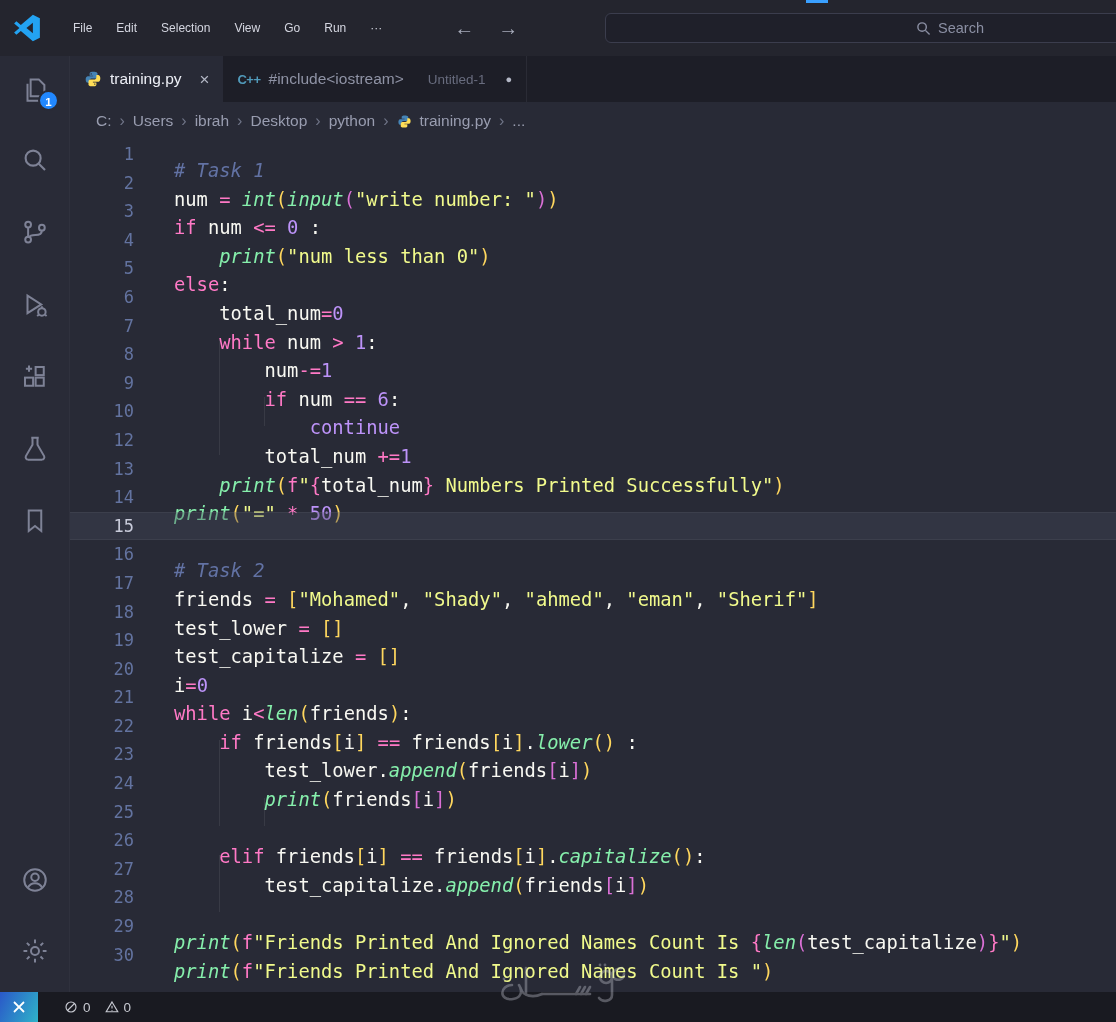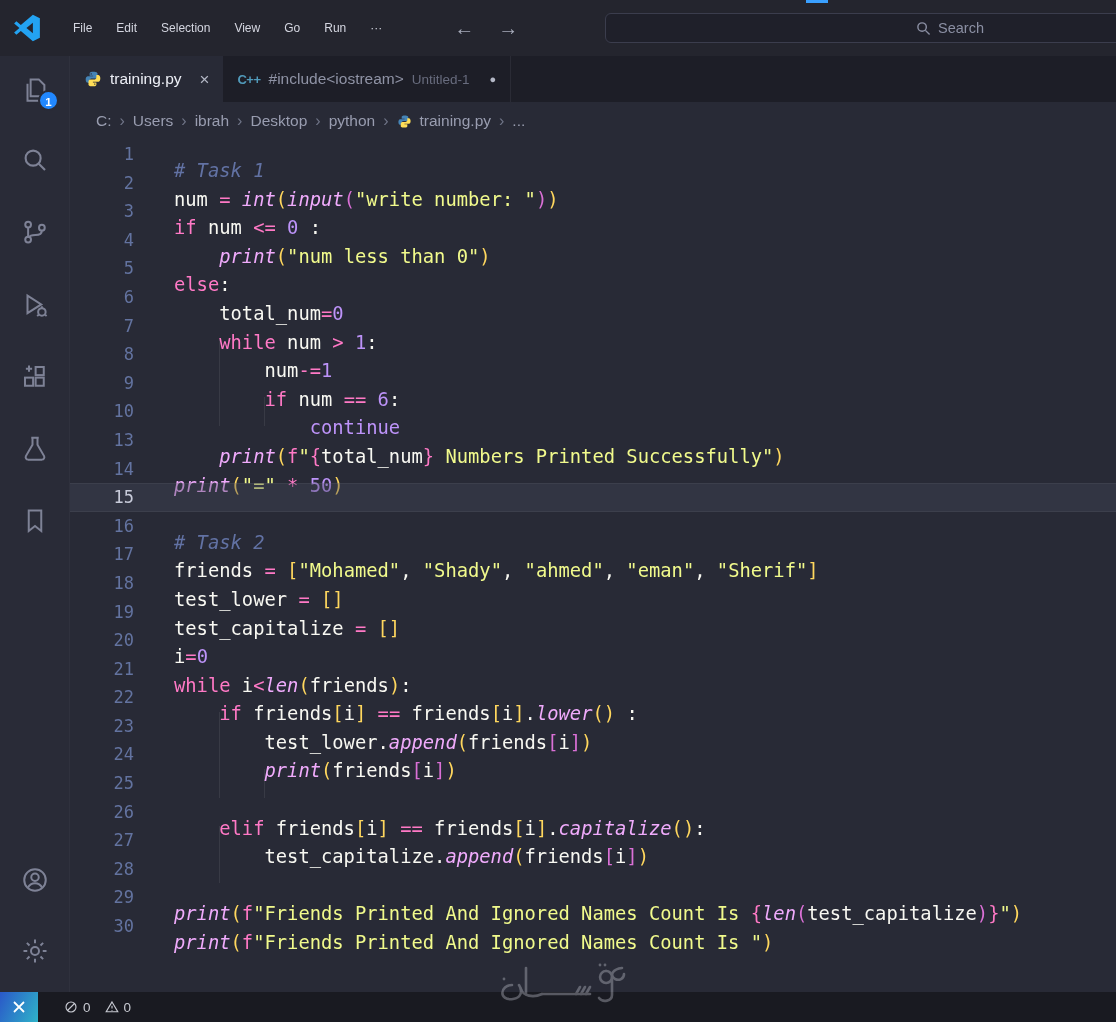--- a/index.html
+++ b/index.html
@@ -27,21 +27,21 @@
            color:#fff; font-size:11.5px; line-height:21px; text-align:center; font-weight:bold;
            border:2px solid #292b37; z-index:2; }
 
   
   .tabstrip { position:absolute; top:56px; left:70px; right:0; height:46px; background:#1d1e27; display:flex; z-index:3; }
   .tab { display:flex; align-items:center; gap:8px; padding:0 14px; font-size:15.5px; height:100%; cursor:pointer; }
   .tab.active { background:#282a36; color:#edeff6; }
   .tab.inactive { color:#8f93a5; border-right:1px solid #2a2b35; }
   .tab .pyicon svg, .breadcrumb .pyicon svg { display:block; }
   .tab-close { margin-left:10px; color:#b4b8c6; font-size:17px; line-height:1; }
-  .tab-desc { font-size:13.5px; color:#686c7e; margin-left:0; }
+  .tab-desc { font-size:13.5px; color:#686c7e; margin-left:16px; }
   .tab-dot { margin-left:12px; color:#b4b8c6; font-size:11px; }
   .cpp-glyph { color:#519aba; font-weight:bold; font-size:13px; letter-spacing:-0.5px; }
 
   
   .breadcrumb { position:absolute; top:102px; left:70px; right:0; height:38px; background:#282a36;
                 display:flex; align-items:center; padding-left:26px; color:#999db0; font-size:15.5px; gap:8px; z-index:2; }
   .crumb { cursor:pointer; }
   .crumb-sep { color:#6f7487; font-size:16px; }
 
   
@@ -51,21 +51,21 @@
   .line.current { background:rgba(68,71,90,0.38);
                   box-shadow: inset 0 1px 0 rgba(255,255,255,0.05), inset 0 -1px 0 rgba(255,255,255,0.05); }
   .lnum { position:absolute; left:0; top:0; width:64px; text-align:right; color:#6373a0; font-size:17px; }
   .line.current .lnum { color:#c8cbda; }
   .code { position:absolute; left:104px; top:17px; white-space:pre; }
   .guide { position:absolute; top:0; height:100%; width:1px; background:rgba(255,255,255,0.08); }
 
   .fg  { color:#f8f8f2; }
   .com { color:#6272a4; font-style:italic; }
   .pink{ color:#ff79c6; }
-  .cyan{ color:#f0abfc; font-style:italic; }
+  .cyan{ color:#86efac; font-style:italic; }
   .yel { color:#f1fa8c; }
   .pur { color:#bd93f9; }
   .b1  { color:#ffd75e; }
   .b2  { color:#da70d6; }
 
   
   .statusbar { position:absolute; left:0; right:0; bottom:0; height:30px; background:#191a21;
                display:flex; align-items:center; z-index:6; }
   .remote { width:38px; height:30px; background:linear-gradient(115deg,#2a58c8 0%,#2fb3c9 100%);
             display:flex; align-items:center; justify-content:center; cursor:pointer; }
@@ -216,20 +216,21 @@
       <div class="line"><span class="lnum">1</span><span class="code"><span class="com"># Task 1</span></span></div>
       <div class="line"><span class="lnum">2</span><span class="code"><span class="fg">num </span><span class="pink">=</span><span class="fg"> </span><span class="cyan">int</span><span class="b1">(</span><span class="cyan">input</span><span class="b2">(</span><span class="yel">"write number: "</span><span class="b2">)</span><span class="b1">)</span></span></div>
       <div class="line"><span class="lnum">3</span><span class="code"><span class="pink">if</span><span class="fg"> num </span><span class="pink">&lt;=</span><span class="fg"> </span><span class="pur">0</span><span class="fg"> :</span></span></div>
       <div class="line"><span class="lnum">4</span><span class="code"><span class="fg">    </span><span class="cyan">print</span><span class="b1">(</span><span class="yel">"num less than 0"</span><span class="b1">)</span></span></div>
       <div class="line"><span class="lnum">5</span><span class="code"><span class="pink">else</span><span class="fg">:</span></span></div>
       <div class="line"><span class="lnum">6</span><span class="code"><span class="fg">    total_num</span><span class="pink">=</span><span class="pur">0</span></span></div>
       <div class="line"><span class="lnum">7</span><span class="code"><span class="fg">    </span><span class="pink">while</span><span class="fg"> num </span><span class="pink">&gt;</span><span class="fg"> </span><span class="pur">1</span><span class="fg">:</span></span></div>
       <div class="line"><span class="lnum">8</span><span class="guide" style="left: calc(4ch + 104px);"></span><span class="code"><span class="fg">        num</span><span class="pink">-=</span><span class="pur">1</span></span></div>
       <div class="line"><span class="lnum">9</span><span class="guide" style="left: calc(4ch + 104px);"></span><span class="code"><span class="fg">        </span><span class="pink">if</span><span class="fg"> num </span><span class="pink">==</span><span class="fg"> </span><span class="pur">6</span><span class="fg">:</span></span></div>
       <div class="line"><span class="lnum">10</span><span class="guide" style="left: calc(4ch + 104px);"></span><span class="guide" style="left: calc(8ch + 104px);"></span><span class="code"><span class="fg">            </span><span class="pur">continue</span></span></div>
+      <div class="line"><span class="lnum">12</span><span class="guide" style="left: calc(4ch + 104px);"></span><span class="code"><span class="fg">        total_num </span><span class="pink">+=</span><span class="pur">1</span></span></div>
       <div class="line"><span class="lnum">13</span><span class="code"><span class="fg">    </span><span class="cyan">print</span><span class="b1">(</span><span class="pink">f</span><span class="yel">"</span><span class="pink">{</span><span class="fg">total_num</span><span class="pink">}</span><span class="yel"> Numbers Printed Successfully"</span><span class="b1">)</span></span></div>
       <div class="line"><span class="lnum">14</span><span class="code"><span class="cyan">print</span><span class="b1">(</span><span class="yel">"="</span><span class="fg"> </span><span class="pink">*</span><span class="fg"> </span><span class="pur">50</span><span class="b1">)</span></span></div>
       <div class="line current"><span class="lnum">15</span><span class="code"></span></div>
       <div class="line"><span class="lnum">16</span><span class="code"><span class="com"># Task 2</span></span></div>
       <div class="line"><span class="lnum">17</span><span class="code"><span class="fg">friends </span><span class="pink">=</span><span class="fg"> </span><span class="b1">[</span><span class="yel">"Mohamed"</span><span class="fg">, </span><span class="yel">"Shady"</span><span class="fg">, </span><span class="yel">"ahmed"</span><span class="fg">, </span><span class="yel">"eman"</span><span class="fg">, </span><span class="yel">"Sherif"</span><span class="b1">]</span></span></div>
       <div class="line"><span class="lnum">18</span><span class="code"><span class="fg">test_lower </span><span class="pink">=</span><span class="fg"> </span><span class="b1">[]</span></span></div>
       <div class="line"><span class="lnum">19</span><span class="code"><span class="fg">test_capitalize </span><span class="pink">=</span><span class="fg"> </span><span class="b1">[]</span></span></div>
       <div class="line"><span class="lnum">20</span><span class="code"><span class="fg">i</span><span class="pink">=</span><span class="pur">0</span></span></div>
       <div class="line"><span class="lnum">21</span><span class="code"><span class="pink">while</span><span class="fg"> i</span><span class="pink">&lt;</span><span class="cyan">len</span><span class="b1">(</span><span class="fg">friends</span><span class="b1">)</span><span class="fg">:</span></span></div>
       <div class="line"><span class="lnum">22</span><span class="code"><span class="fg">    </span><span class="pink">if</span><span class="fg"> friends</span><span class="b1">[</span><span class="fg">i</span><span class="b1">]</span><span class="fg"> </span><span class="pink">==</span><span class="fg"> friends</span><span class="b1">[</span><span class="fg">i</span><span class="b1">]</span><span class="fg">.</span><span class="cyan">lower</span><span class="b1">()</span><span class="fg"> :</span></span></div>

